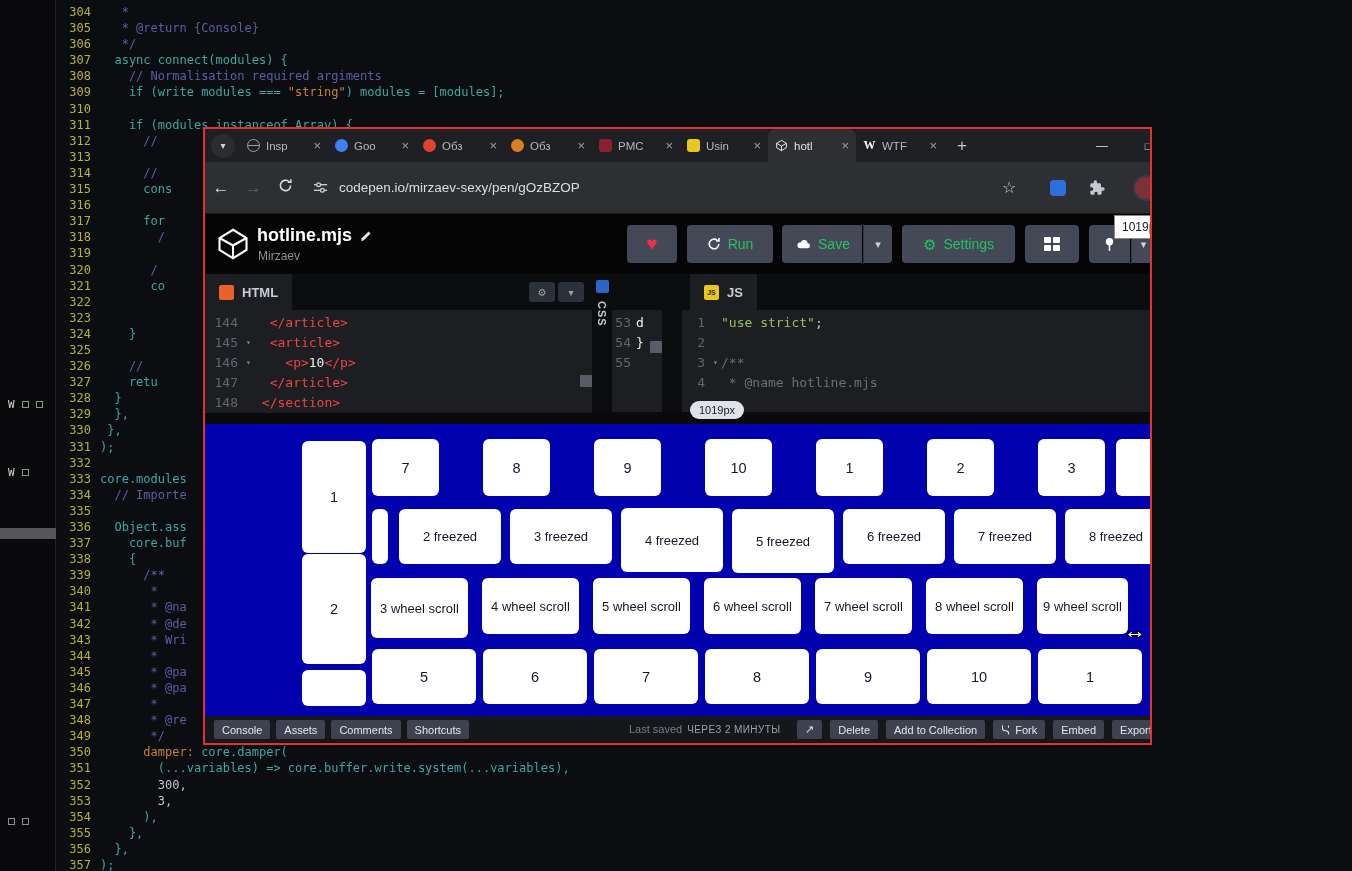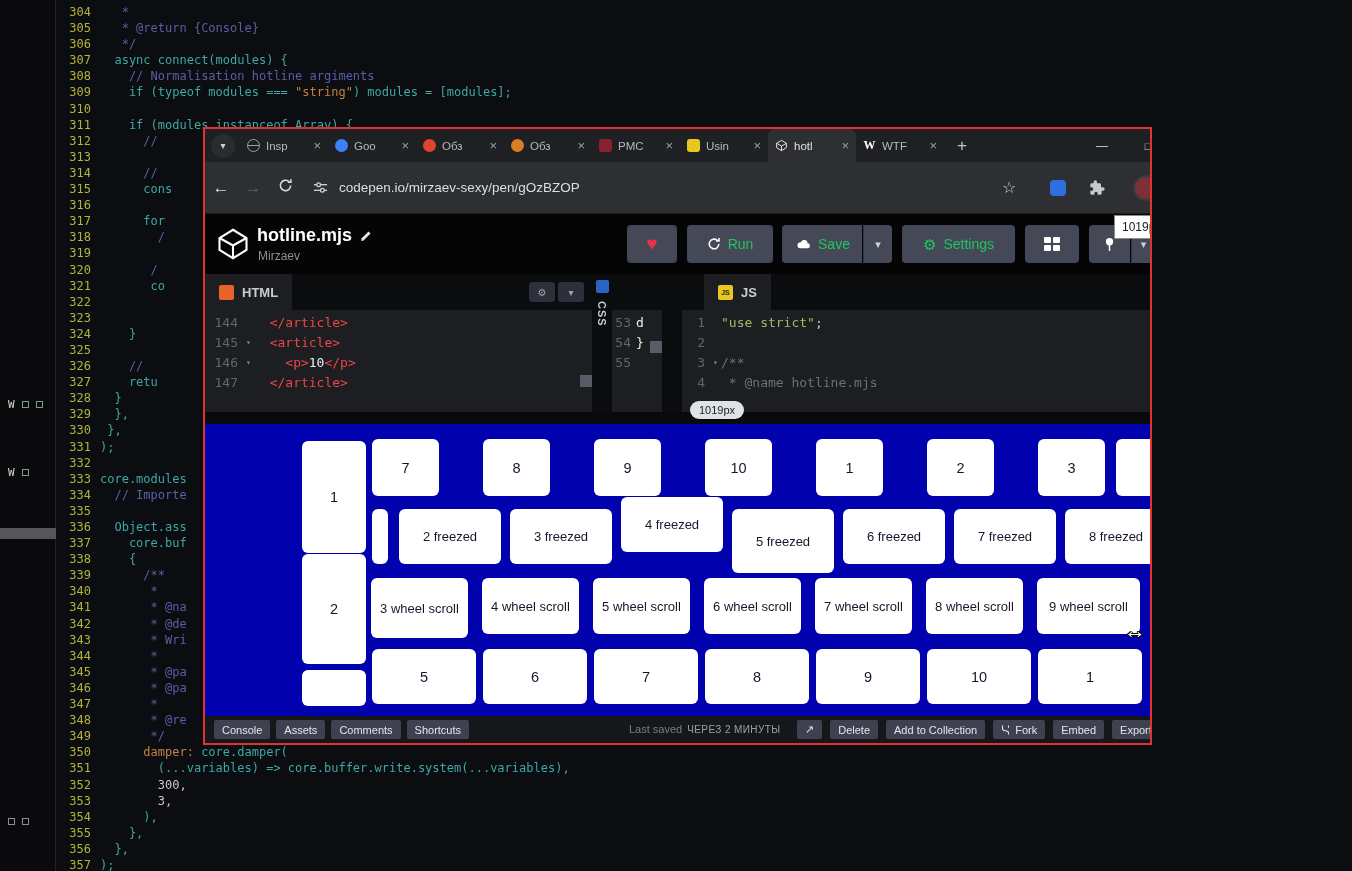--- a/index.html
+++ b/index.html
@@ -94,21 +94,21 @@
 .tk-jsp{color:#c8cdd4}
 .tk-jcm{color:#697078}
 .scroll-thumb{position:absolute;width:12px;height:12px;background:#575c66}
 .p-css-strip{width:20px;display:flex;flex-direction:column;align-items:center;padding-top:6px;gap:8px}
 .icon-css{width:13px;height:13px;background:#2c63c8;border-radius:2px;flex:none}
 .vlabel{writing-mode:vertical-rl;color:#c9ccd4;font-weight:bold;font-size:11px;letter-spacing:1px}
 .p-css-sliver{width:50px;margin-top:36px;height:102px;background:#1d1e22;position:relative;font-family:"DejaVu Sans Mono",monospace;font-size:13px;line-height:20px;padding-top:3px}
 .p-css-sliver .cpn{width:24px}
 .egap{width:20px}
 .p-js{flex:1}
-.p-js .ptab{margin-left:22px}
+.p-js .ptab{margin-left:8px}
 .p-js .cpn{width:28px}
 
 
 .hdivider{height:12px;background:#0a0a0d}
 .sizebadge{position:absolute;left:485px;top:272px;background:#dfe2e6;color:#1c1e22;font-size:11px;padding:3px 9px;border-radius:10px;z-index:6}
 .preview{height:292px;background:#0101ad;position:relative;overflow:hidden}
 .pcard{position:absolute;background:#fff;border-radius:6px;display:flex;align-items:center;justify-content:center;color:#17172c;font-size:14.5px;overflow:hidden;white-space:nowrap}
 .pcard.small{font-size:13px}
 
 
@@ -140,25 +140,25 @@
       <div class="bgline">
       <span class="bgn">306</span>
       <span class="bgc"><span class="tk-cm">   */</span></span>
     </div>
       <div class="bgline">
       <span class="bgn">307</span>
       <span class="bgc"><span class="tk-pl">  async connect(modules) {</span></span>
     </div>
       <div class="bgline">
       <span class="bgn">308</span>
-      <span class="bgc"><span class="tk-cm">    // Normalisation hotline argiments</span></span>
+      <span class="bgc"><span class="tk-cm">    // Normalisation required argiments</span></span>
     </div>
       <div class="bgline">
       <span class="bgn">309</span>
-      <span class="bgc"><span class="tk-pl">    if (typeof modules === </span><span class="tk-st">"string"</span><span class="tk-pl">) modules = [modules];</span></span>
+      <span class="bgc"><span class="tk-pl">    if (write modules === </span><span class="tk-st">"string"</span><span class="tk-pl">) modules = [modules];</span></span>
     </div>
       <div class="bgline">
       <span class="bgn">310</span>
       <span class="bgc"></span>
     </div>
       <div class="bgline">
       <span class="bgn">311</span>
       <span class="bgc"><span class="tk-pl">    if (modules instanceof Array) {</span></span>
     </div>
       <div class="bgline">
@@ -540,20 +540,25 @@
             <div class="cpline">
             <span class="cpn">146</span>
             <span class="cpfold">▾</span>
             <span class="cpc"><span class="tk-tg">    &lt;p&gt;</span><span class="tk-tx">10</span><span class="tk-tg">&lt;/p&gt;</span></span>
           </div>
             <div class="cpline">
             <span class="cpn">147</span>
             <span class="cpfold" style="visibility: hidden;">▾</span>
             <span class="cpc"><span class="tk-tg">  &lt;/article&gt;</span></span>
           </div>
+            <div class="cpline">
+            <span class="cpn">148</span>
+            <span class="cpfold" style="visibility: hidden;">▾</span>
+            <span class="cpc"><span class="tk-tg"> &lt;/section&gt;</span></span>
+          </div>
           </div>
         <span class="scroll-thumb" style="right:0;top:65px"></span>
       </div>
     </div>
 
     <div class="p-css-strip">
       <span class="icon-css"></span>
       <span class="vlabel">CSS</span>
     </div>
     <div class="p-css-sliver">
@@ -624,33 +629,33 @@
     <div class="pcard" style="left:389px;top:15px;width:67px;height:57px">9</div>
     <div class="pcard" style="left:500px;top:15px;width:67px;height:57px">10</div>
     <div class="pcard" style="left:611px;top:15px;width:67px;height:57px">1</div>
     <div class="pcard" style="left:722px;top:15px;width:67px;height:57px">2</div>
     <div class="pcard" style="left:833px;top:15px;width:67px;height:57px">3</div>
     <div class="pcard" style="left:911px;top:15px;width:60px;height:57px"></div>
 
     <div class="pcard small" style="left:167px;top:85px;width:16px;height:55px"></div>
     <div class="pcard small" style="left:194px;top:85px;width:102px;height:55px">2 freezed</div>
     <div class="pcard small" style="left:305px;top:85px;width:102px;height:55px">3 freezed</div>
-    <div class="pcard small" style="left:416px;top:73px;width:102px;height:55px">4 freezed</div>
+    <div class="pcard small" style="left:416px;top:84px;width:102px;height:64px">4 freezed</div>
     <div class="pcard small" style="left:527px;top:85px;width:102px;height:64px">5 freezed</div>
     <div class="pcard small" style="left:638px;top:85px;width:102px;height:55px">6 freezed</div>
     <div class="pcard small" style="left:749px;top:85px;width:102px;height:55px">7 freezed</div>
     <div class="pcard small" style="left:860px;top:85px;width:102px;height:55px">8 freezed</div>
 
     <div class="pcard small" style="left:166px;top:154px;width:97px;height:60px">3 wheel scroll</div>
     <div class="pcard small" style="left:277px;top:154px;width:97px;height:56px">4 wheel scroll</div>
     <div class="pcard small" style="left:388px;top:154px;width:97px;height:56px">5 wheel scroll</div>
     <div class="pcard small" style="left:499px;top:154px;width:97px;height:56px">6 wheel scroll</div>
     <div class="pcard small" style="left:610px;top:154px;width:97px;height:56px">7 wheel scroll</div>
     <div class="pcard small" style="left:721px;top:154px;width:97px;height:56px">8 wheel scroll</div>
-    <div class="pcard small" style="left:832px;top:154px;width:103px;height:56px">9 wheel scroll</div>
+    <div class="pcard small" style="left:832px;top:154px;width:91px;height:56px">9 wheel scroll</div>
 
     <div class="pcard" style="left:167px;top:225px;width:104px;height:55px">5</div>
     <div class="pcard" style="left:278px;top:225px;width:104px;height:55px">6</div>
     <div class="pcard" style="left:389px;top:225px;width:104px;height:55px">7</div>
     <div class="pcard" style="left:500px;top:225px;width:104px;height:55px">8</div>
     <div class="pcard" style="left:611px;top:225px;width:104px;height:55px">9</div>
     <div class="pcard" style="left:722px;top:225px;width:104px;height:55px">10</div>
     <div class="pcard" style="left:833px;top:225px;width:104px;height:55px">1</div>
   </div>
 

